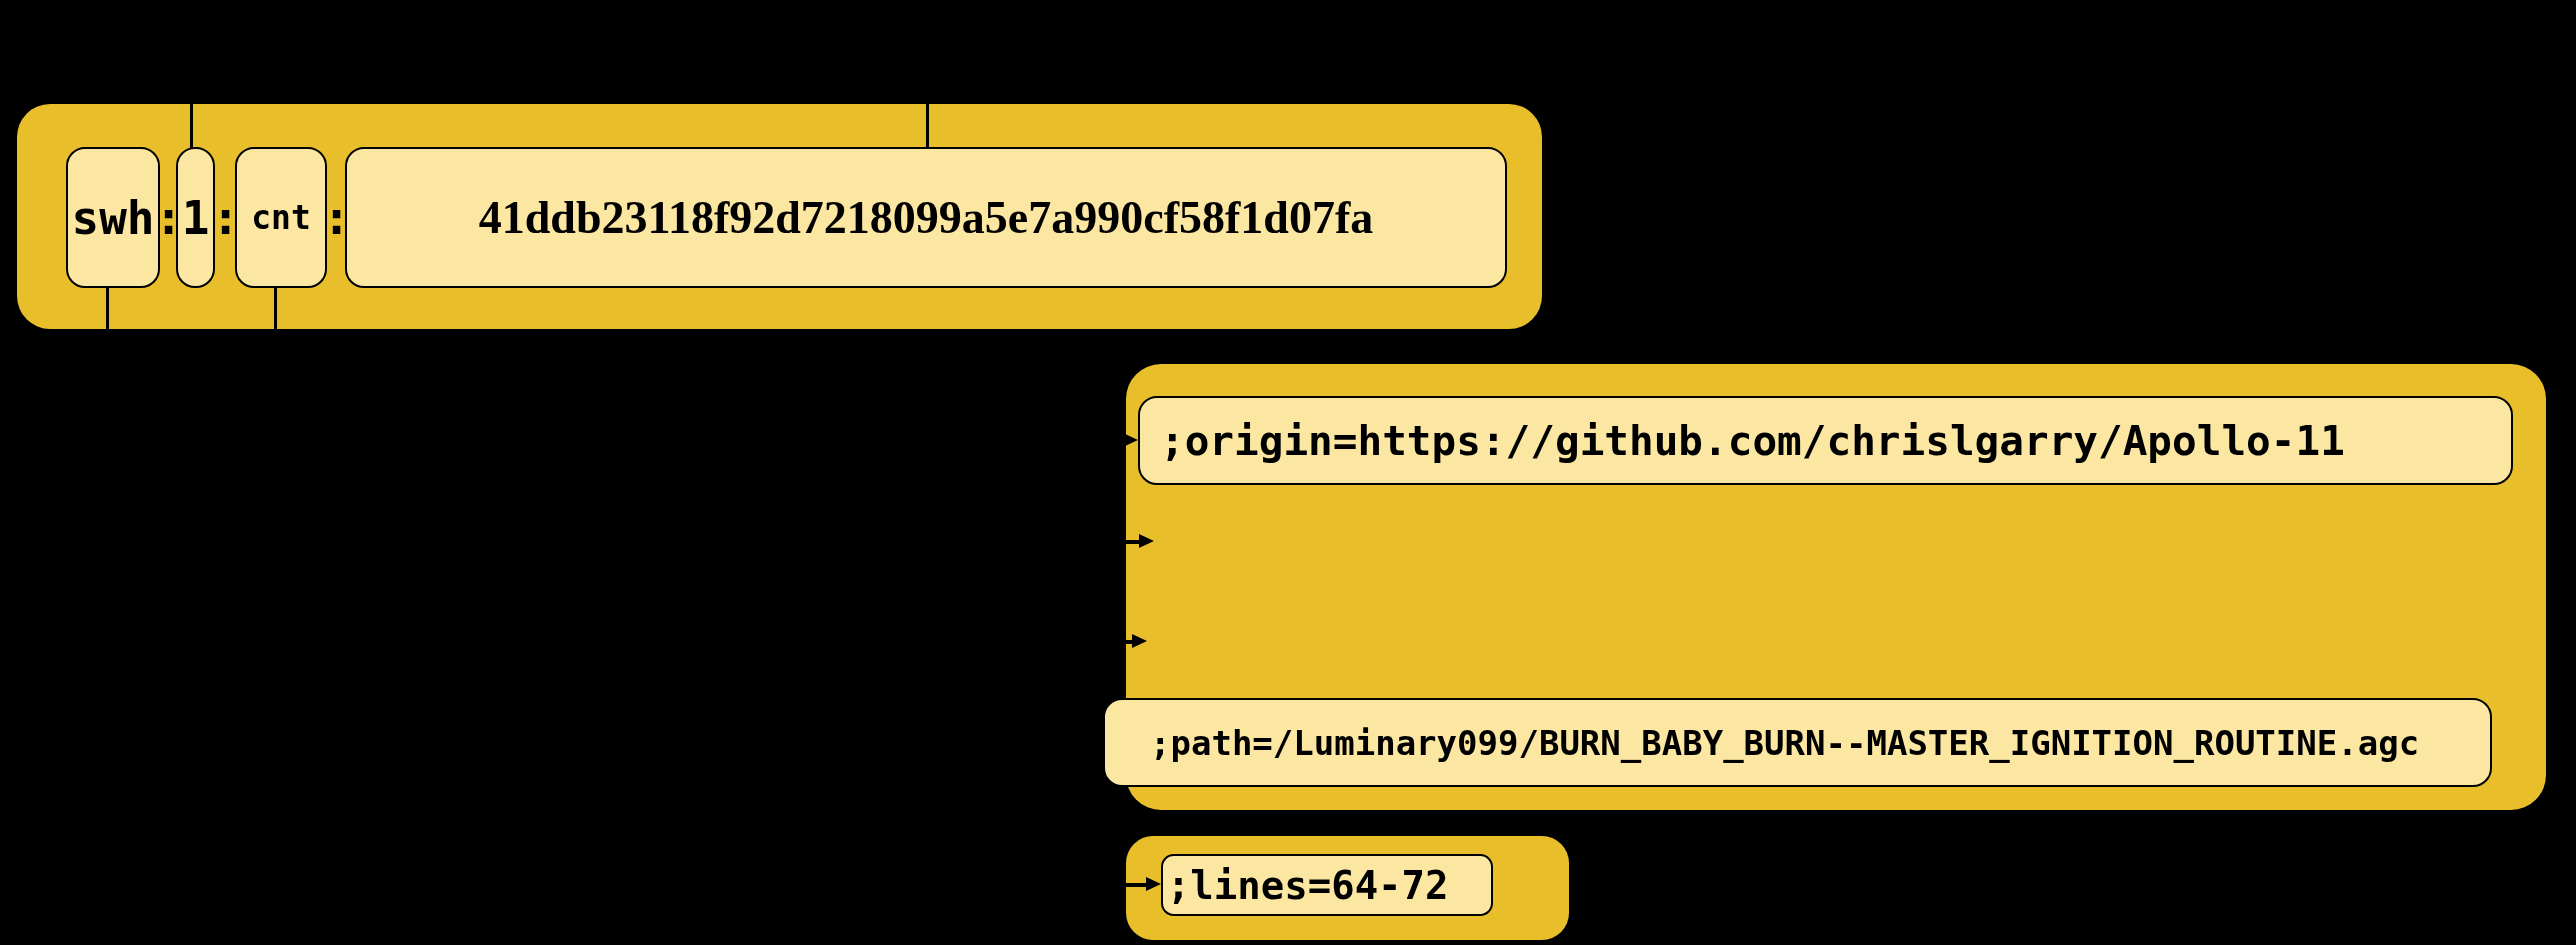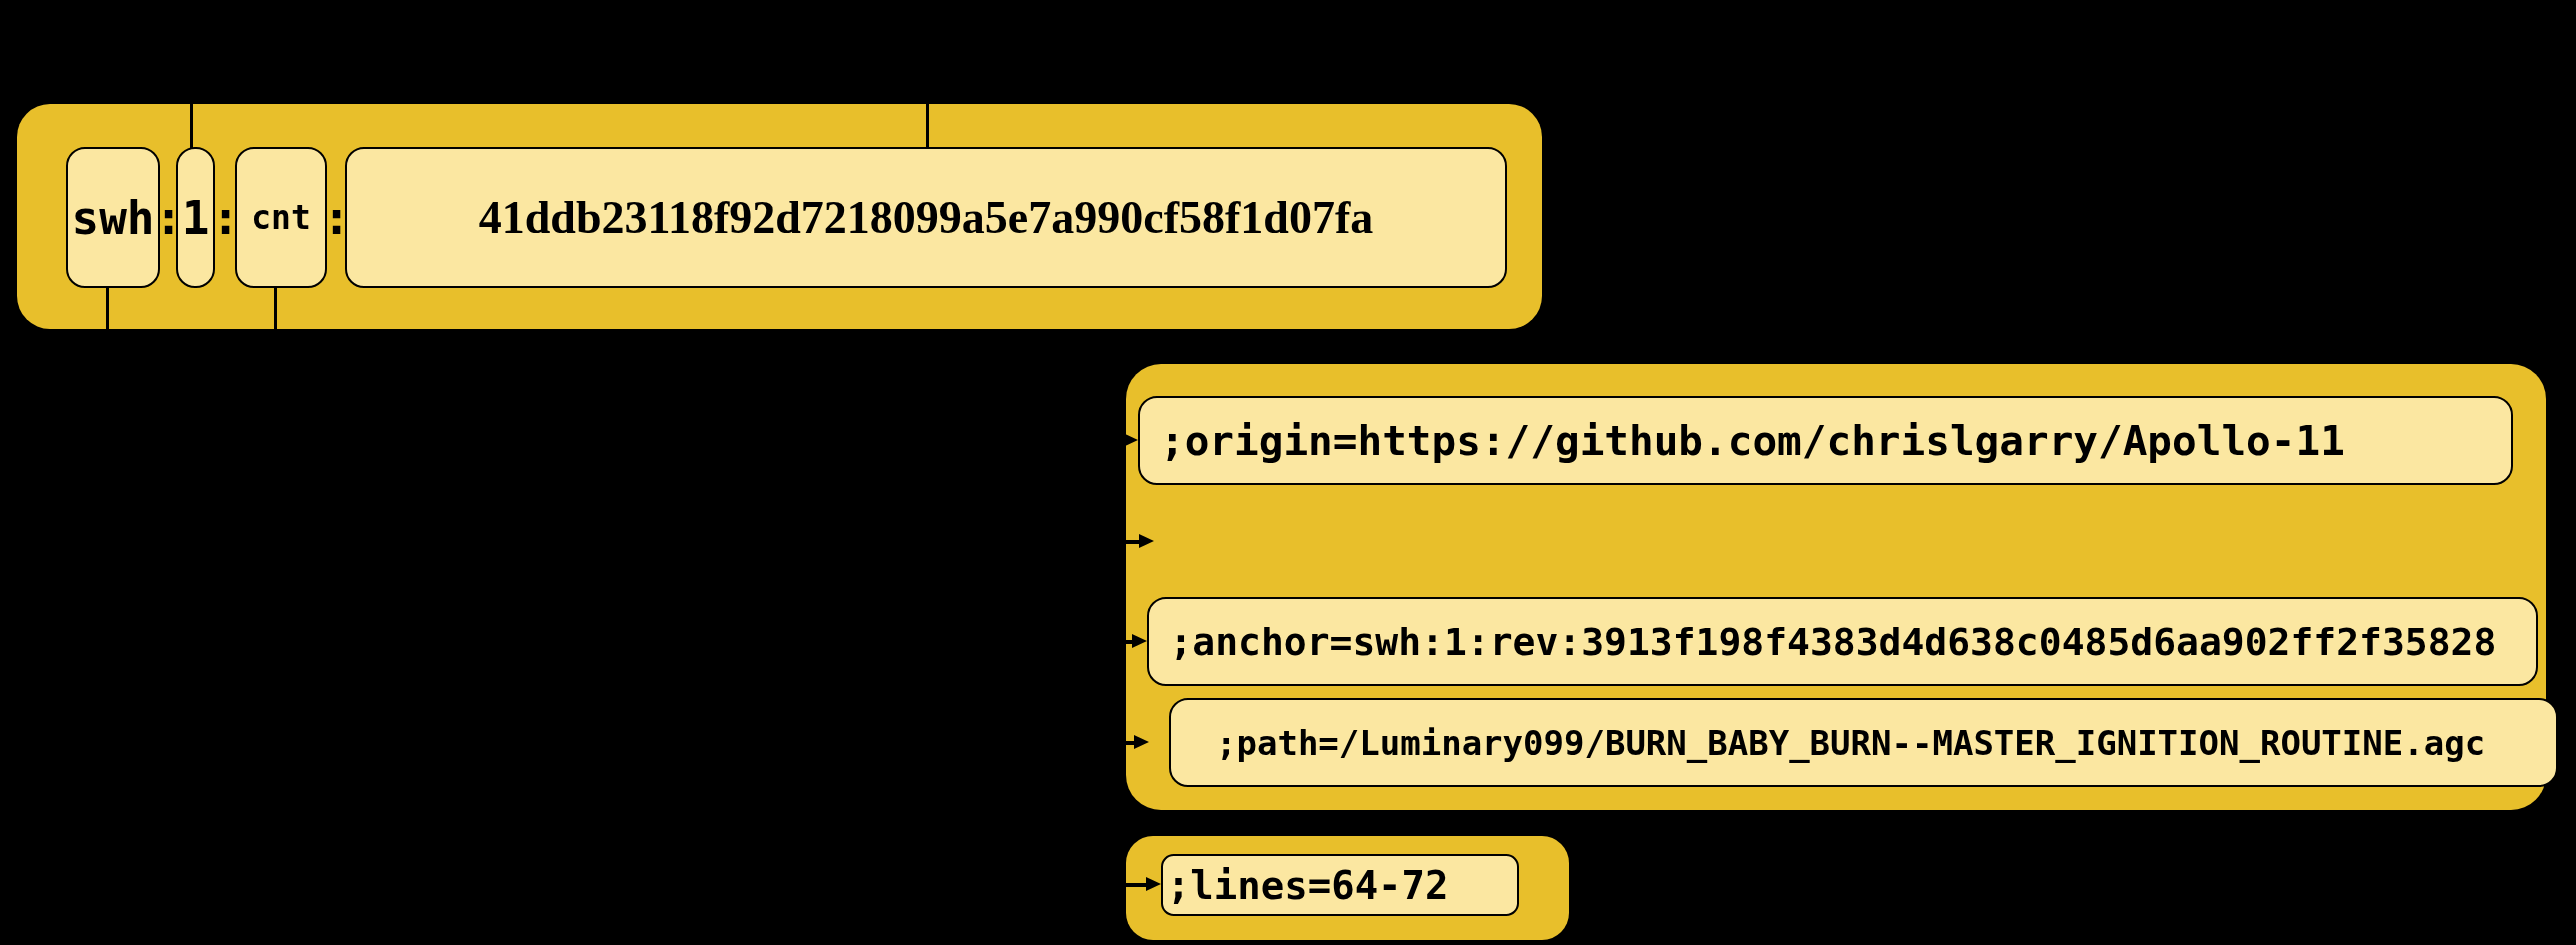--- a/index.html
+++ b/index.html
@@ -78,35 +78,32 @@
 
   <div class="edge-arrow" style="left:1117px;top:534px;">
     <div class="tail"></div>
     <div class="head"></div>
   </div>
 
   <div class="edge-arrow" style="left:1110px;top:634px;">
     <div class="tail"></div>
     <div class="head"></div>
   </div>
-  <div class="node" style="left:1147px;top:597px;width:1391px;height:89px;font-size:38px;padding-left:20.4px;">
-    <span>;anchor=swh:1:rev:3913f198f4383d4d638c0485d6aa902ff2f35828</span>
-  </div>
 
   <div class="edge-arrow" style="left:1112px;top:735px;">
     <div class="tail"></div>
     <div class="head"></div>
   </div>
-  <div class="node" style="left:1169px;top:698px;width:1389px;height:89px;font-size:34px;padding-left:45px;">
+  <div class="node" style="left:1103px;top:698px;width:1389px;height:89px;font-size:34px;padding-left:45px;">
     <span>;path=/Luminary099/BURN_BABY_BURN--MASTER_IGNITION_ROUTINE.agc</span>
   </div>
 
   <div class="cluster" style="left:1126px;top:836px;width:443px;height:104px;border-radius:27px;"></div>
   <div class="edge-arrow" style="left:1124px;top:877px;">
     <div class="tail"></div>
     <div class="head"></div>
   </div>
-  <div class="node" style="left:1161px;top:854px;width:358px;height:62px;font-size:39px;padding-left:3.8px;border-radius:12.7px;">
+  <div class="node" style="left:1161px;top:854px;width:332px;height:62px;font-size:39px;padding-left:3.8px;border-radius:12.7px;">
     <span>;lines=64-72</span>
   </div>
 
 </div>
 
 
 </body></html>

